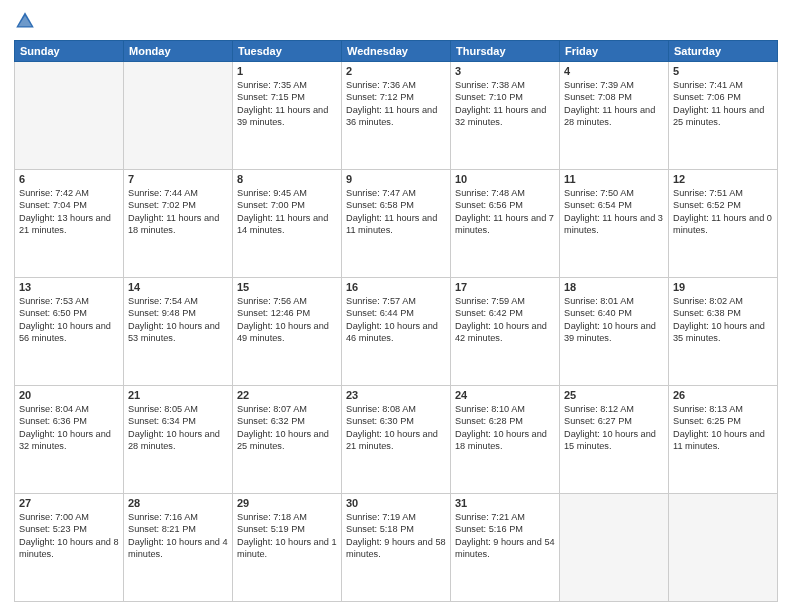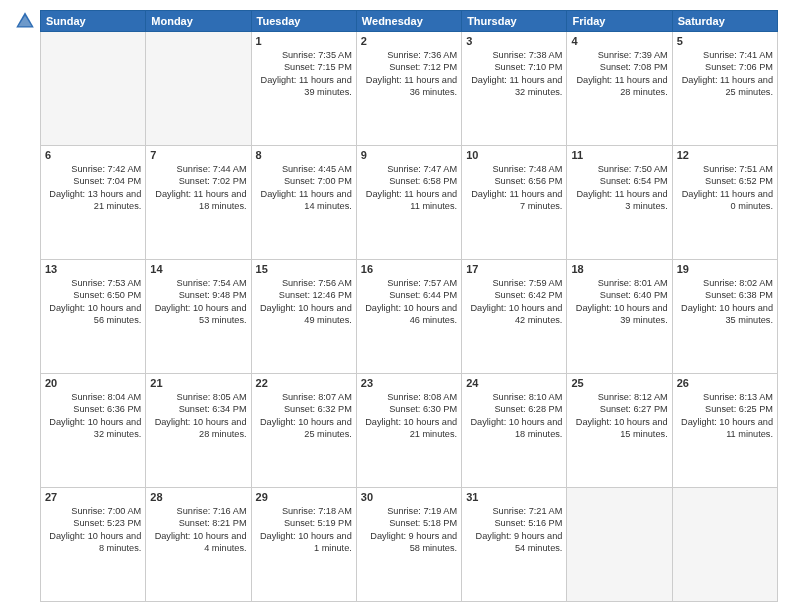--- a/index.html
+++ b/index.html
@@ -9,21 +9,21 @@
       width: 792px;
       height: 612px;
       overflow: hidden;
     }
     .page {
       width: 792px;
       height: 612px;
       background: #fff;
       padding: 10px 14px 10px 14px;
       display: flex;
-      flex-direction: row;
+      flex-direction: column;
     }
     .header {
       display: flex;
       justify-content: space-between;
       align-items: flex-start;
       margin-bottom: 8px;
     }
     .logo {
       display: flex;
       align-items: center;
@@ -91,21 +91,20 @@
     .day-number {
       font-size: 11px;
       font-weight: bold;
       display: block;
       margin-bottom: 2px;
     }
     .day-info {
       line-height: 1.35;
       font-size: 9.2px;
       color: #333;
-      text-align: right;
     }
   </style>
 </head>
 <body>
 
 <div class="page">
   <div class="header">
     <div class="logo">
       <svg class="logo-icon" viewBox="0 0 30 30">
         <polygon points="15,3 27,24 3,24" fill="#2e6db4"></polygon>
@@ -163,21 +162,21 @@
           <td>
             <span class="day-number">6</span>
             <div class="day-info"><span>Sunrise: 7:42 AM</span><br><span>Sunset: 7:04 PM</span><br><span>Daylight: 13 hours and 21 minutes.</span></div>
           </td>
           <td>
             <span class="day-number">7</span>
             <div class="day-info"><span>Sunrise: 7:44 AM</span><br><span>Sunset: 7:02 PM</span><br><span>Daylight: 11 hours and 18 minutes.</span></div>
           </td>
           <td>
             <span class="day-number">8</span>
-            <div class="day-info"><span>Sunrise: 4:45 AM</span><br><span>Sunset: 7:00 PM</span><br><span>Daylight: 11 hours and 14 minutes.</span></div>
+            <div class="day-info"><span>Sunrise: 9:45 AM</span><br><span>Sunset: 7:00 PM</span><br><span>Daylight: 11 hours and 14 minutes.</span></div>
           </td>
           <td>
             <span class="day-number">9</span>
             <div class="day-info"><span>Sunrise: 7:47 AM</span><br><span>Sunset: 6:58 PM</span><br><span>Daylight: 11 hours and 11 minutes.</span></div>
           </td>
           <td>
             <span class="day-number">10</span>
             <div class="day-info"><span>Sunrise: 7:48 AM</span><br><span>Sunset: 6:56 PM</span><br><span>Daylight: 11 hours and 7 minutes.</span></div>
           </td>
           <td>

